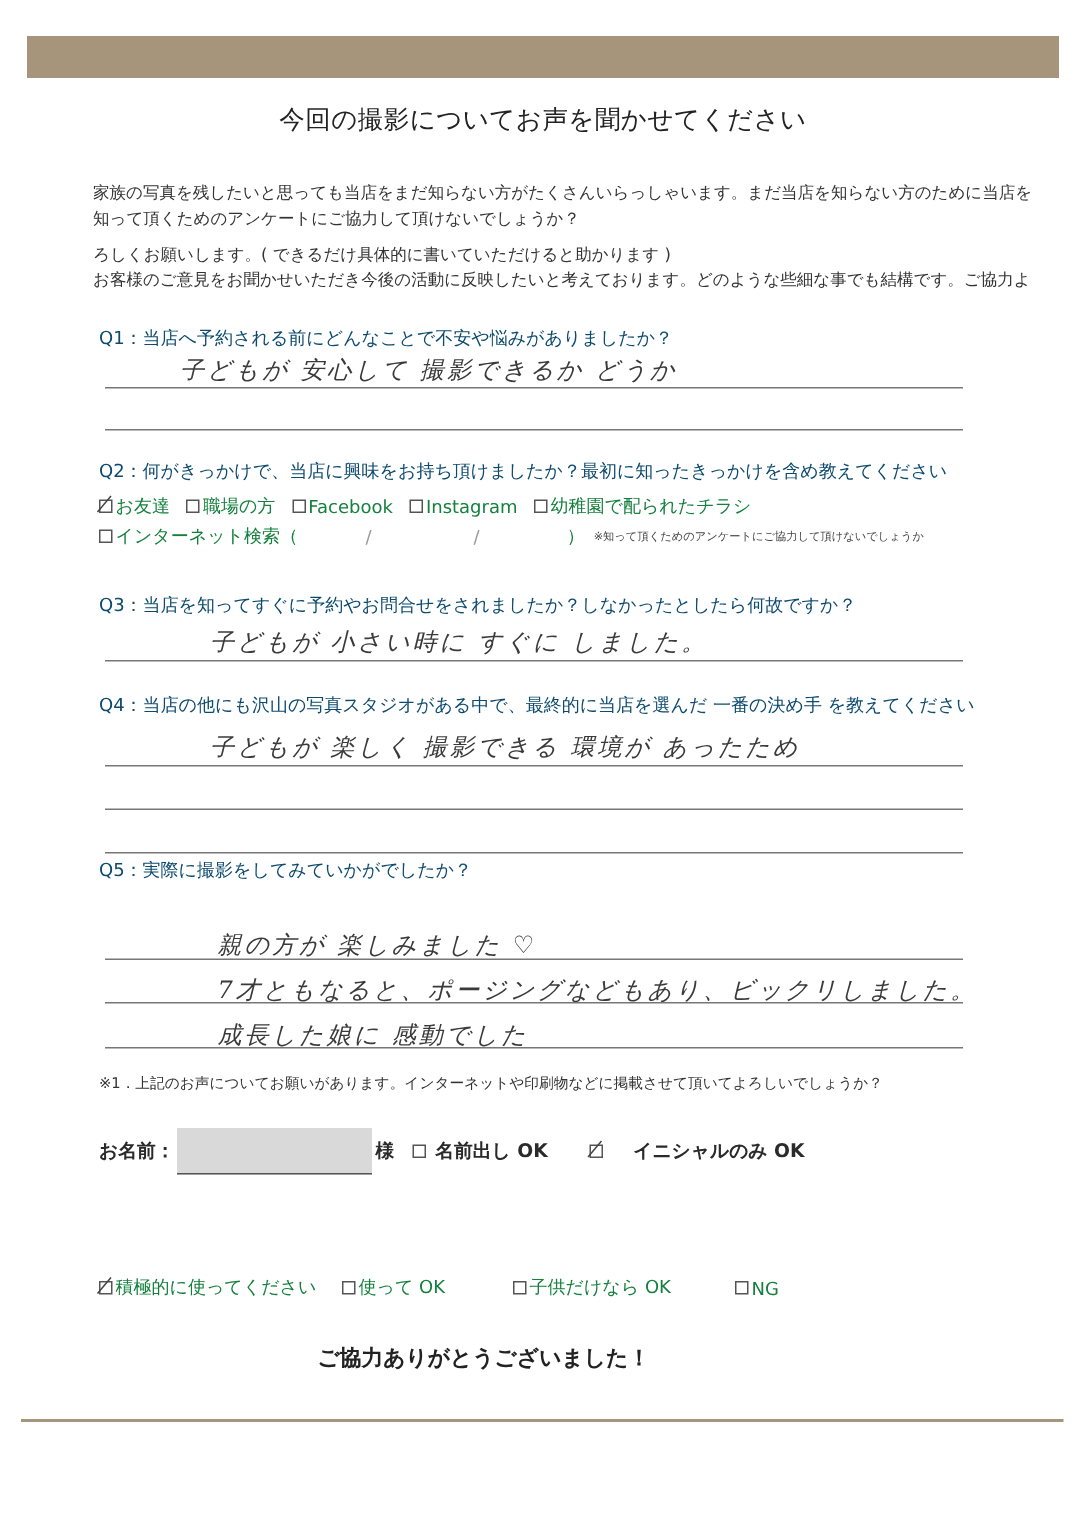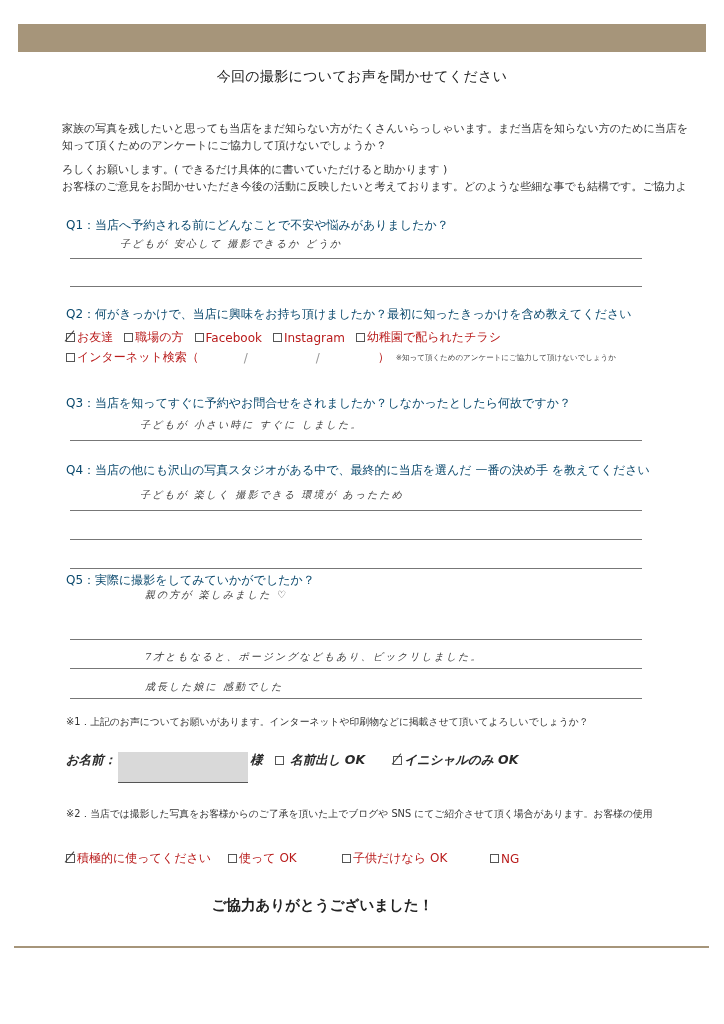--- a/index.html
+++ b/index.html
@@ -1,30 +1,30 @@
 <!DOCTYPE html>
 <html><head>
 <meta charset="utf-8">
 <style>
   html, body { margin: 0; padding: 0; background: #ffffff; }
   body { width: 724px; height: 1024px; position: relative; overflow: hidden;
          font-family: "DejaVu Sans", "Liberation Sans", sans-serif; color: #2a2a2a; }
   .abs { position: absolute; }
   .topbar { left: 18px; top: 24px; width: 688px; height: 28px; background: #a6957a; }
-  .title { left: 0; top: 68px; width: 724px; text-align: center; font-size: 14px; color: #222; letter-spacing: 0.3px; }
+  .title { left: 0; top: 68px; width: 724px; text-align: center; font-size: 17px; color: #222; letter-spacing: 0.3px; }
   .intro { left: 62px; font-size: 11px; line-height: 17px; color: #333; width: 620px; white-space: nowrap; }
   .q { left: 66px; font-size: 12px; color: #0c4a6e; white-space: nowrap; }
   .line { left: 70px; width: 572px; height: 0; border-top: 1px solid #777; }
-  .hand { font-family: "DejaVu Serif", serif; font-size: 10px; color: #3a3a3a; font-style: italic; white-space: nowrap; letter-spacing: 2px; text-align: right; }
-  .opt { font-size: 12px; white-space: nowrap; color: #b91c1c; display: inline-flex; align-items: center; }
+  .hand { font-family: "DejaVu Serif", serif; font-size: 16px; color: #3a3a3a; font-style: italic; white-space: nowrap; letter-spacing: 2px; text-align: right; }
+  .opt { font-size: 12px; white-space: nowrap; color: #15803d; display: inline-flex; align-items: center; }
   .box { display: inline-block; width: 9px; height: 9px; border: 1px solid #555; margin-right: 2px; position: relative; box-sizing: border-box; }
   .box.checked::after { content: ""; position: absolute; left: 2px; top: -5px; width: 1px; height: 14px; background: #444; transform: rotate(40deg); }
   .small-note { font-size: 7.5px; color: #444; white-space: nowrap; }
   .note { left: 66px; font-size: 9.8px; color: #333; white-space: nowrap; }
-  .name-row { left: 66px; top: 752px; font-size: 12.5px; font-weight: bold; white-space: nowrap; display: flex; align-items: flex-start; font-style: italic; }
+  .name-row { left: 66px; top: 752px; font-size: 12.5px; font-weight: bold; white-space: nowrap; display: flex; align-items: center; }
   .redact { display: inline-block; width: 130px; height: 30px; background: #d9d9d9; border-bottom: 1px solid #555; margin: 0 2px; }
   .bold-opt { font-weight: bold; font-size: 12.5px; display: inline-flex; align-items: center; }
   .thanks { left: 0; top: 896px; width: 645px; text-align: center; font-weight: bold; font-size: 14.5px; color: #222; }
   .bottombar { left: 14px; top: 946px; width: 695px; height: 2px; background: #a6957a; }
 </style>
 </head>
 <body>
 
 <div class="abs topbar"></div>
 <div class="abs title">今回の撮影についてお声を聞かせてください</div>
@@ -81,41 +81,40 @@
 <div class="abs hand" style="left:140px;top:418px;">子どもが 小さい時に すぐに しました。</div>
 <div class="abs line" style="top:440px;"></div>
 
 <div class="abs q" style="top:462px;">Q4：当店の他にも沢山の写真スタジオがある中で、最終的に当店を選んだ 一番の決め手 を教えてください</div>
 <div class="abs hand" style="left:140px;top:488px;">子どもが 楽しく 撮影できる 環境が あったため</div>
 <div class="abs line" style="top:510px;"></div>
 <div class="abs line" style="top:539px;"></div>
 <div class="abs line" style="top:568px;"></div>
 
 <div class="abs q" style="top:572px;text-align:center;">Q5：実際に撮影をしてみていかがでしたか？</div>
-<div class="abs hand" style="left:145px;top:588px;">親の方が 楽しみました ♡</div>
+<div class="abs hand" style="left:145px;top:620px;">親の方が 楽しみました ♡</div>
 <div class="abs line" style="top:639px;"></div>
 <div class="abs hand" style="left:145px;top:650px;">7才ともなると、ポージングなどもあり、ビックリしました。</div>
 <div class="abs line" style="top:668px;"></div>
 <div class="abs hand" style="left:145px;top:680px;">成長した娘に 感動でした</div>
 <div class="abs line" style="top:698px;"></div>
 
 <div class="abs note" style="top:716px;">※1．上記のお声についてお願いがあります。インターネットや印刷物などに掲載させて頂いてよろしいでしょうか？</div>
 <div class="abs name-row">
   <span>お名前：</span>
   <span class="redact"></span>
   <span>様</span>
   <span class="bold-opt" style="margin-left:12px;"><span class="box"></span>&nbsp;<span>名前出し OK</span></span>
-  <span class="bold-opt" style="margin-left:28px;">
+  <span class="bold-opt" style="margin-left:28px;gap:18px;">
       <span class="box checked"></span>
       <span>イニシャルのみ OK</span>
     </span>
 </div>
 
 <div class="abs note" style="top:803px;line-height:21px;">
-  <div>※2．当店では撮影した写真をお客様からのご了承を頂いた上でブログや SNS にてご紹介させて頂く場合があります。お客様の使用</div>
 </div>
 <div class="abs" style="left:66px;top:850px;display:flex;">
   <span class="opt" style="width:162px;">
       <span class="box checked"></span>
       <span>積極的に使ってください</span>
     </span>
   <span class="opt" style="width:114px;">
       <span class="box"></span>
       <span>使って OK</span>
     </span>

